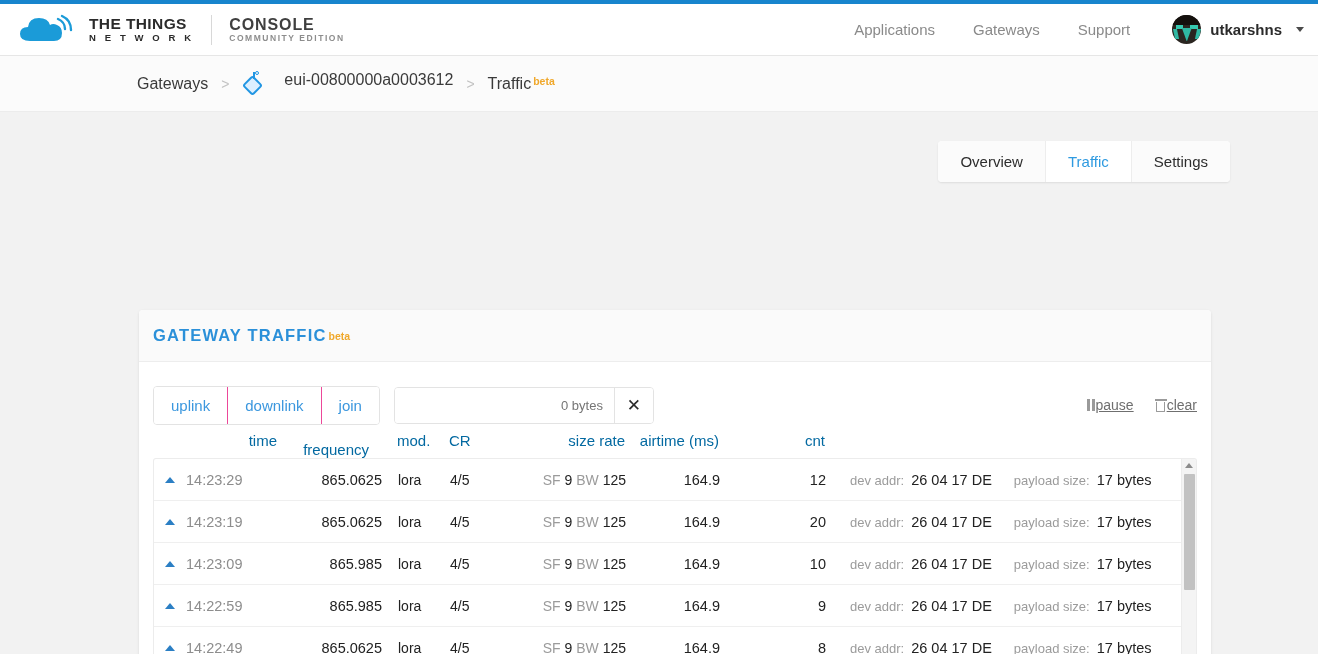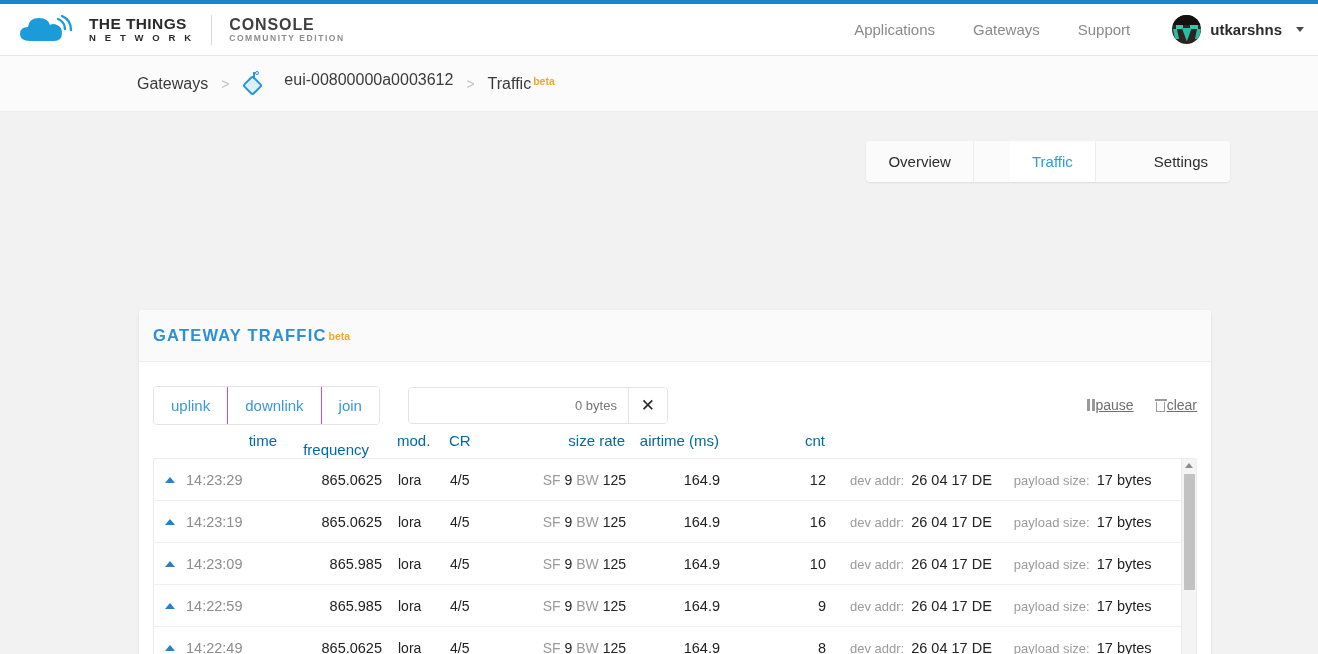--- a/index.html
+++ b/index.html
@@ -121,21 +121,20 @@
   
   .page { background: #f2f2f2; height: 546px; position: relative; }
 
   .tabs {
     position: absolute; right: 88px; top: 29px;
     display: flex;
     background: #fbfbfb;
     border-radius: 4px;
     box-shadow: 0 1px 2px rgba(0,0,0,.09);
     overflow: hidden;
-    gap: 36px;
   }
   .tab {
     padding: 12px 22px;
     font-size: 15px; color: #2d2d2d;
     background: #fbfbfb;
     cursor: pointer;
     border-right: 1px solid #ededed;
   }
   .tab:last-child { border-right: none; }
   .tab.active { background: #ffffff; color: #2e9ae0; }
@@ -169,21 +168,21 @@
     overflow: hidden; background: #fff;
   }
   .btn-group .gbtn {
     padding: 10px 17px; font-size: 15px; color: #3b97de;
     border-right: 1px solid #ec4899; cursor: pointer;
     background: #fff;
   }
   .btn-group .gbtn:last-child { border-right: none; }
 
   .search-wrap {
-    display: flex; margin-left: 28px;
+    display: flex; margin-left: 14px;
     border: 1px solid #e3e3e3; border-radius: 4px;
     overflow: hidden; background: #fff;
     width: 260px;
   }
   .search-field {
     flex: 1; border: none; outline: none;
     font-size: 13px; color: #b1b1b1;
     text-align: right; padding: 10px 11px;
     font-family: "Liberation Sans", sans-serif;
     background: #fff;
@@ -436,21 +435,21 @@
             <div class="row">
               <div class="c-arrow">
                 <span class="up-arrow"></span>
               </div>
               <div class="c-time">14:23:19</div>
               <div class="c-freq">865.0625</div>
               <div class="c-mod">lora</div>
               <div class="c-cr">4/5</div>
               <div class="c-dr"><span class="dr-muted">SF</span> <span>9</span> <span class="dr-muted">BW</span> <span>125</span></div>
               <div class="c-air">164.9</div>
-              <div class="c-cnt">16</div>
+              <div class="c-cnt">20</div>
               <div class="c-dev">
                 <span class="muted">dev addr:</span>
                 <span>26 04 17 DE</span>
               </div>
               <div class="c-pay">
                 <span class="muted">payload size:</span>
                 <span>17 bytes</span>
               </div>
             </div>
             <div class="row">

